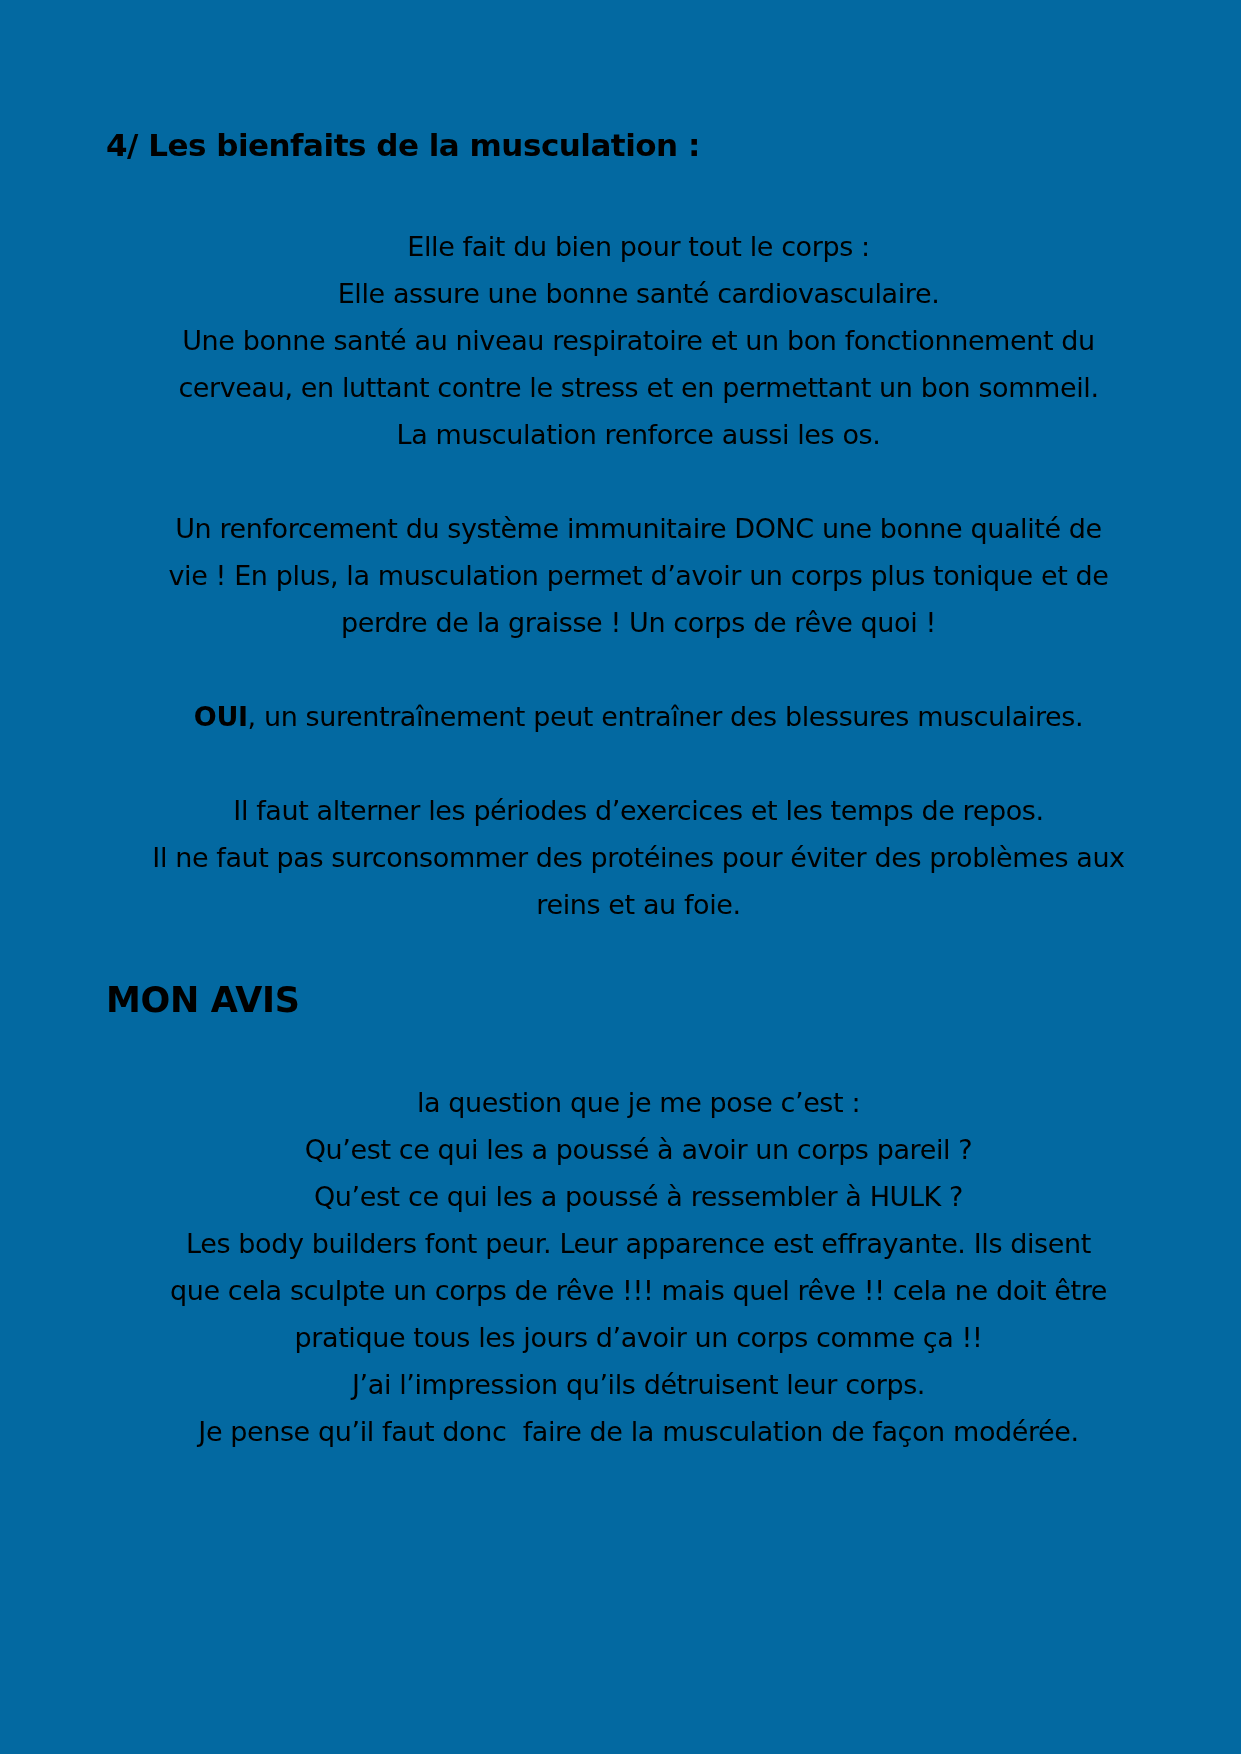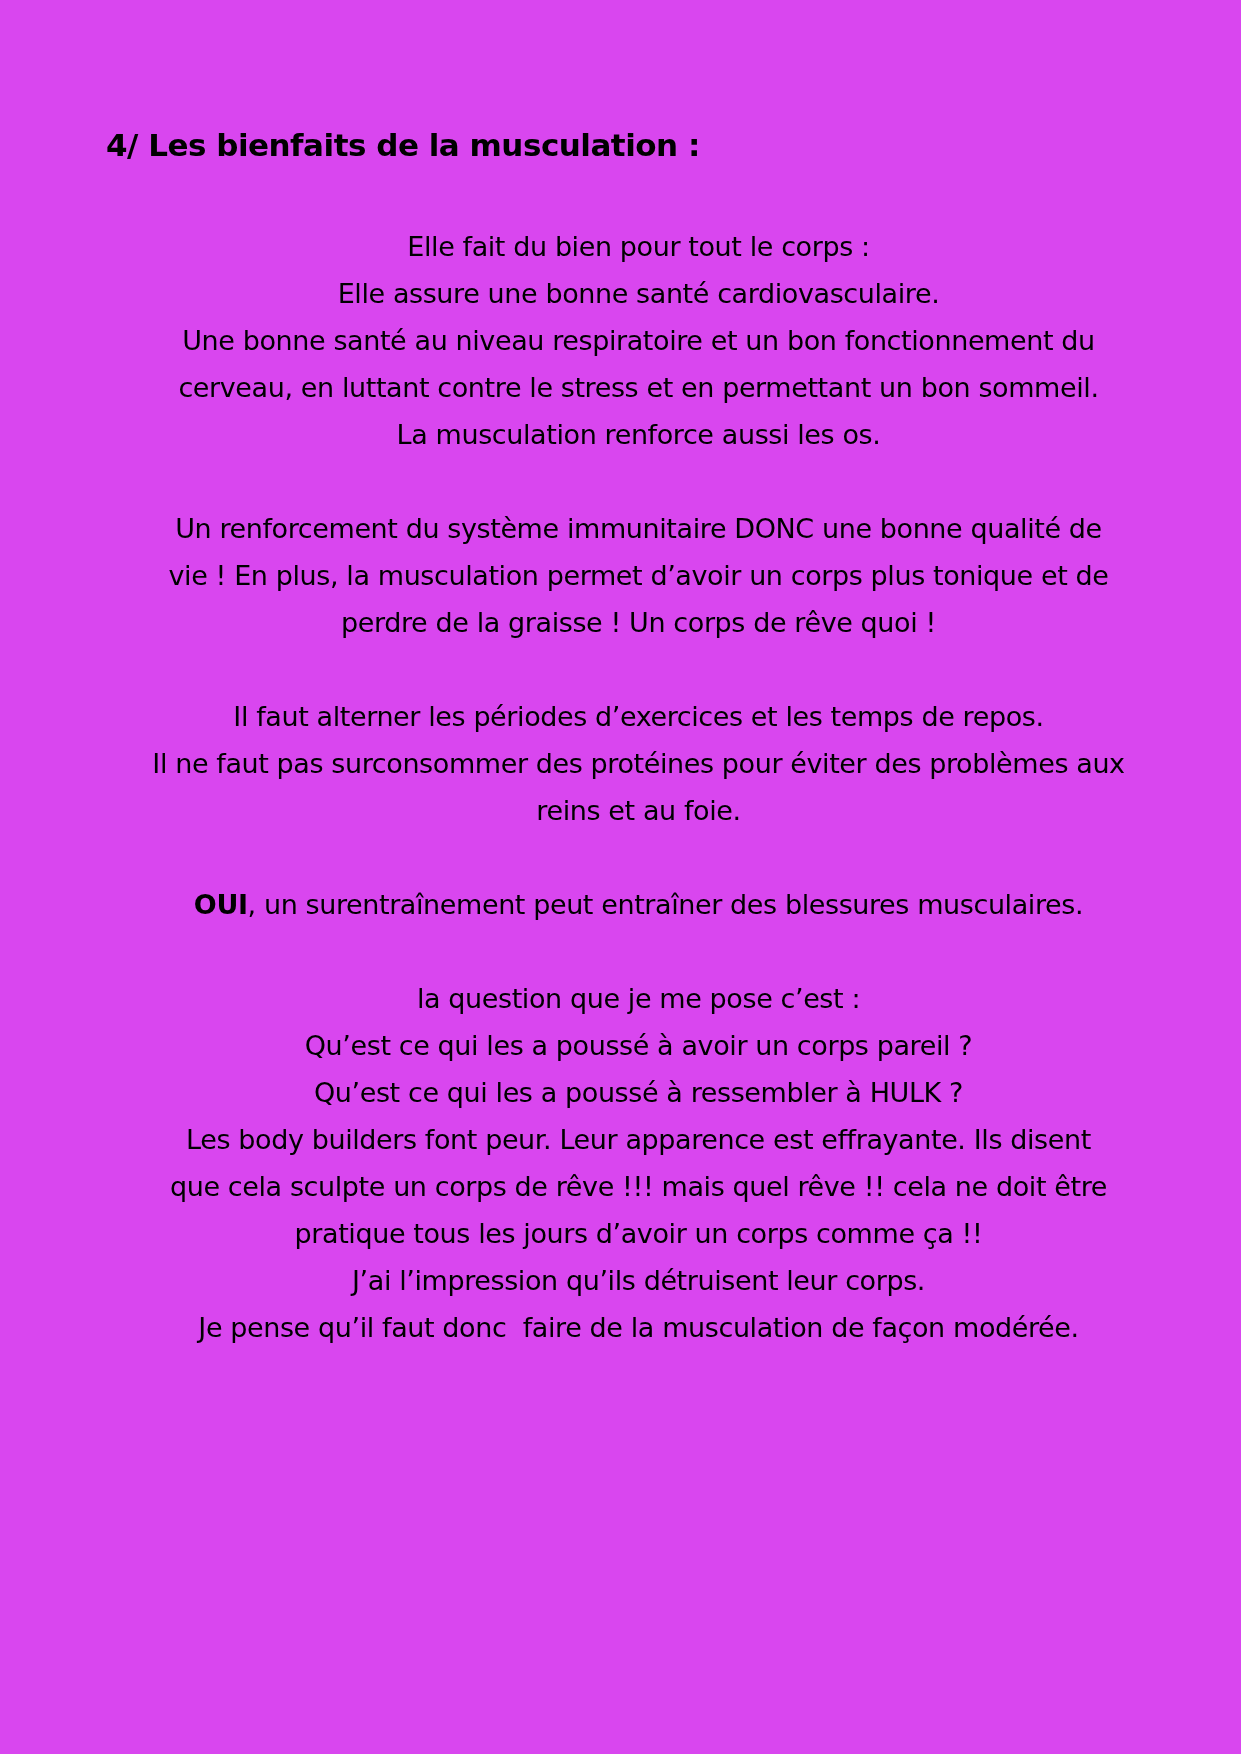--- a/index.html
+++ b/index.html
@@ -12,21 +12,21 @@
     background: #ffffff;
     color: #000000;
     font-family: "DejaVu Sans", sans-serif;
     overflow: hidden;
   }
   .page {
     box-sizing: border-box;
     width: 1241px;
     height: 1754px;
     padding: 122px 70px 0 106px;
-    background: #d946ef;
+    background: #0369a1;
   }
   .doc-title {
     font-size: 31px;
     line-height: 47px;
     font-weight: bold;
     letter-spacing: -0.5px;
     white-space: pre;
     margin: 0 0 54px 0;
   }
   .body-text {
@@ -69,26 +69,27 @@
 Elle assure une bonne santé cardiovasculaire.
 Une bonne santé au niveau respiratoire et un bon fonctionnement du
 cerveau, en luttant contre le stress et en permettant un bon sommeil.
 La musculation renforce aussi les os.</p>
 
   <p class="body-text">Un renforcement du système immunitaire DONC une bonne qualité de
 vie ! En plus, la musculation permet d’avoir un corps plus tonique et de
 perdre de la graisse ! Un corps de rêve quoi !</p>
 
 
+  <p class="body-text"><span class="inline-bold">OUI</span><span>, un surentraînement peut entraîner des blessures musculaires.</span></p>
+
   <p class="body-text">Il faut alterner les périodes d’exercices et les temps de repos.
 Il ne faut pas surconsommer des protéines pour éviter des problèmes aux
 reins et au foie.</p>
 
-  <p class="body-text"><span class="inline-bold">OUI</span><span>, un surentraînement peut entraîner des blessures musculaires.</span></p>
-
+  <h2 class="opinion-heading">MON AVIS</h2>
 
   <p class="body-text">la question que je me pose c’est :
 Qu’est ce qui les a poussé à avoir un corps pareil ?
 Qu’est ce qui les a poussé à ressembler à HULK ?
 Les body builders font peur. Leur apparence est effrayante. Ils disent
 que cela sculpte un corps de rêve !!! mais quel rêve !! cela ne doit être
 pratique tous les jours d’avoir un corps comme ça !!
 J’ai l’impression qu’ils détruisent leur corps.
 Je pense qu’il faut donc  faire de la musculation de façon modérée.</p>
 

